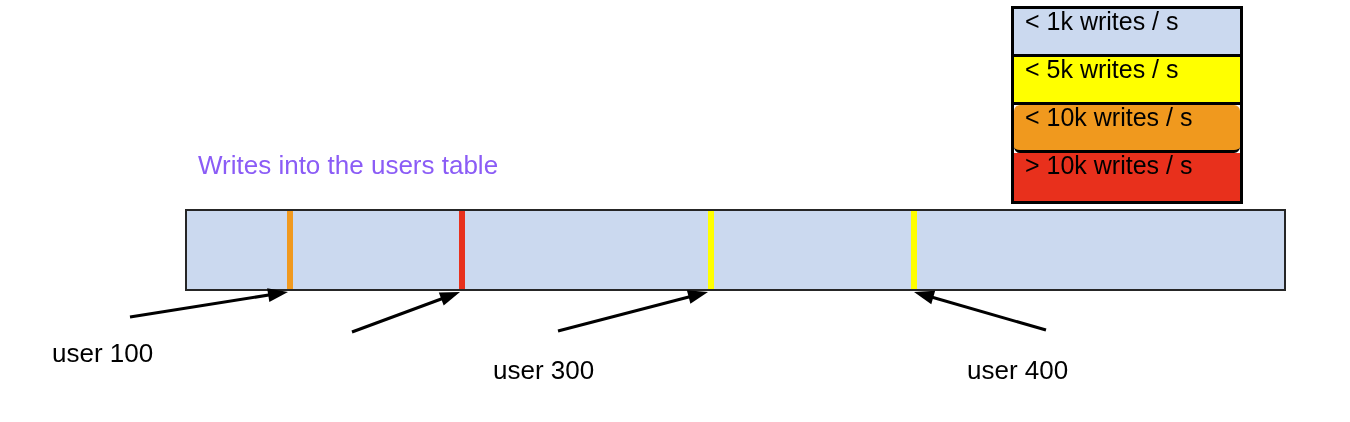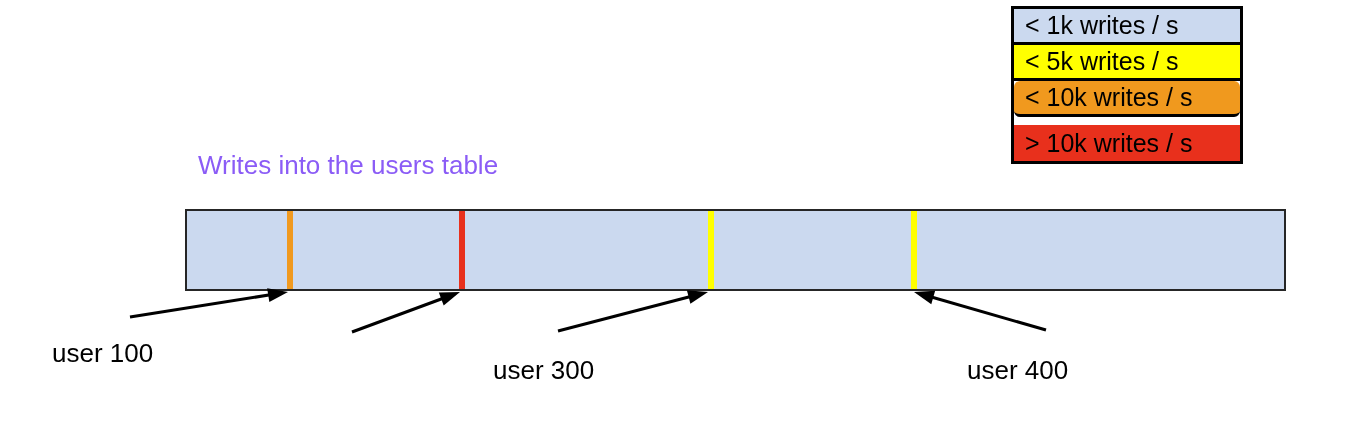--- a/index.html
+++ b/index.html
@@ -23,30 +23,29 @@
   .legend {
     position: absolute;
     left: 1011px;
     top: 6px;
     width: 232px;
     border: 3px solid #000000;
     box-sizing: border-box;
     background: #ffffff;
   }
   .legend-row {
-    height: 36px;
+    height: 48px;
     box-sizing: border-box;
     border-bottom: 3px solid #000000;
     display: flex;
-    align-items: center;
+    align-items: flex-start;
     padding-left: 11px;
   }
   .legend-row:last-child {
     border-bottom: none;
-    margin-top: 8px;
   }
   .legend-label {
     font-size: 25px;
     color: #000000;
     line-height: 1;
     white-space: nowrap;
     letter-spacing: 0px;
   }
 
   

